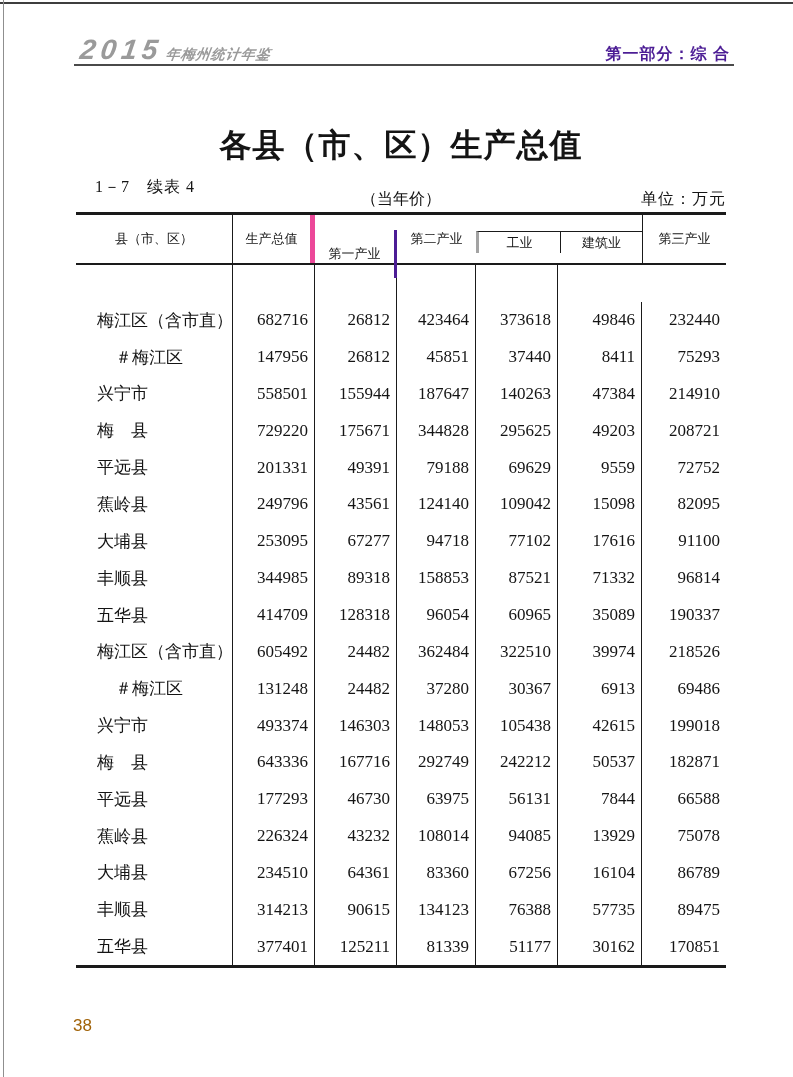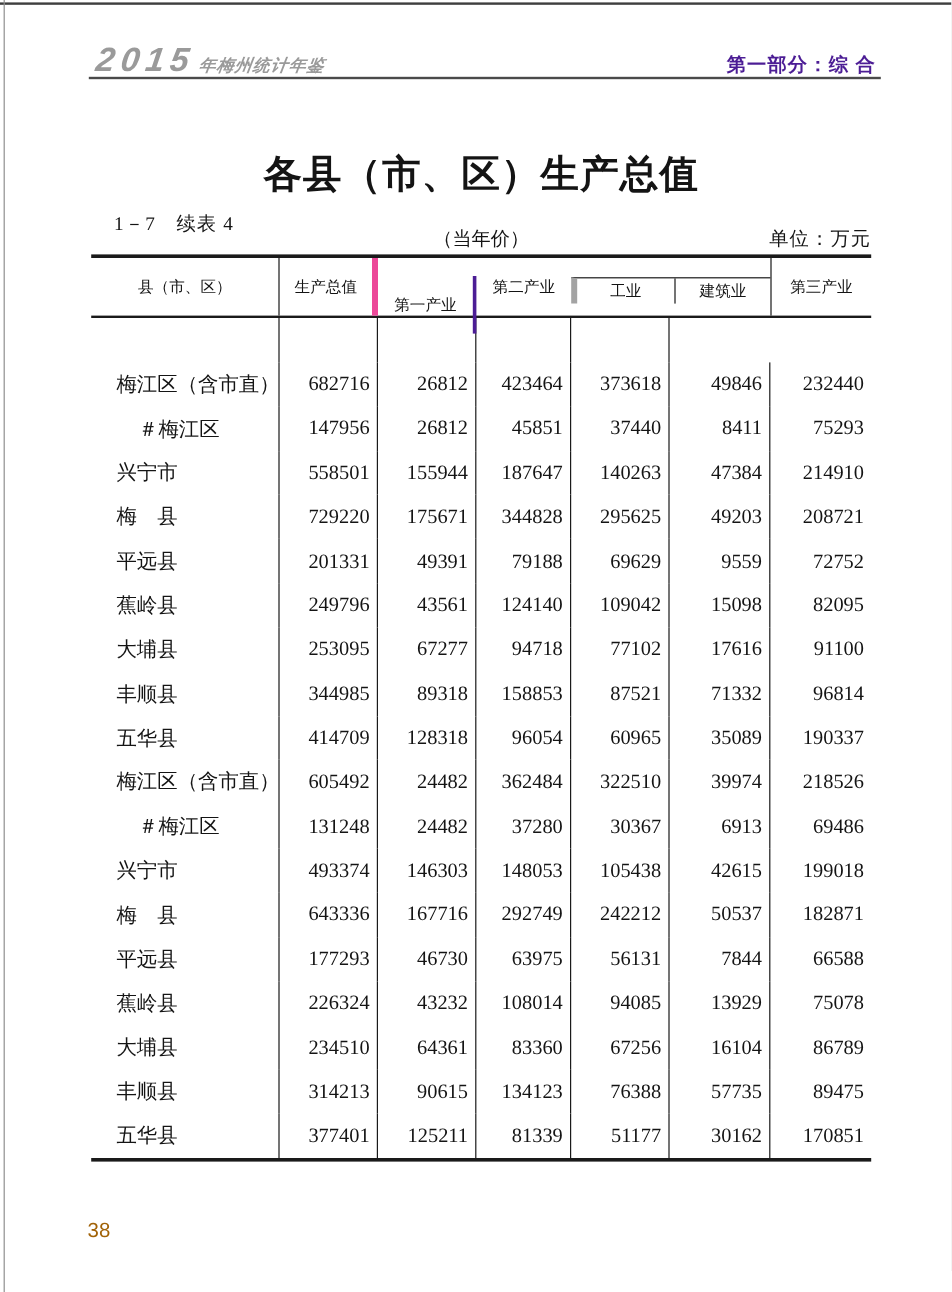--- a/index.html
+++ b/index.html
@@ -51,21 +51,21 @@
   }
   .thead { position:relative; height:48px; border-bottom:2px solid #1a1a1a; font-size:13px; }
   .th { position:absolute; top:0; height:48px; display:flex; align-items:center; justify-content:center; box-sizing:border-box; }
   .th-c0 { left:0;     width:157px; border-right:1px solid #1a1a1a; }
   .th-c1 { left:157px; width:82px;  border-right:5px solid #ec4899; }
   .th-c2 { left:239px; width:82px;  border-right:3px solid #4c1d95;margin-top:15px; }
   .th-c3 { left:321px; width:79px; }
   .th-c6 { left:566px; width:84px;  border-left:1px solid #1a1a1a; }
   .sub-box {
     position:absolute; left:400px; top:16px; width:166px; height:22px;
-    border-top:1px solid #1a1a1a; border-left:5px solid #a3a3a3;
+    border-top:1px solid #1a1a1a; border-left:3px solid #a3a3a3;
     display:flex; box-sizing:border-box;
   }
   .sub-cell { display:flex; align-items:center; justify-content:center; box-sizing:border-box; height:100%; }
   .sub-c4 { width:82px; border-right:1px solid #1a1a1a; }
   .sub-c5 { flex:1; }
 
   .tbody { }
   .trow { display:grid; grid-template-columns:157px 82px 82px 79px 82px 84px 84px; height:36.85px; }
   .cell { display:flex; align-items:center; font-size:17px; box-sizing:border-box; border-right:1px solid #1a1a1a; overflow:hidden; white-space:nowrap; }
   .cell:last-child { border-right:none; }

